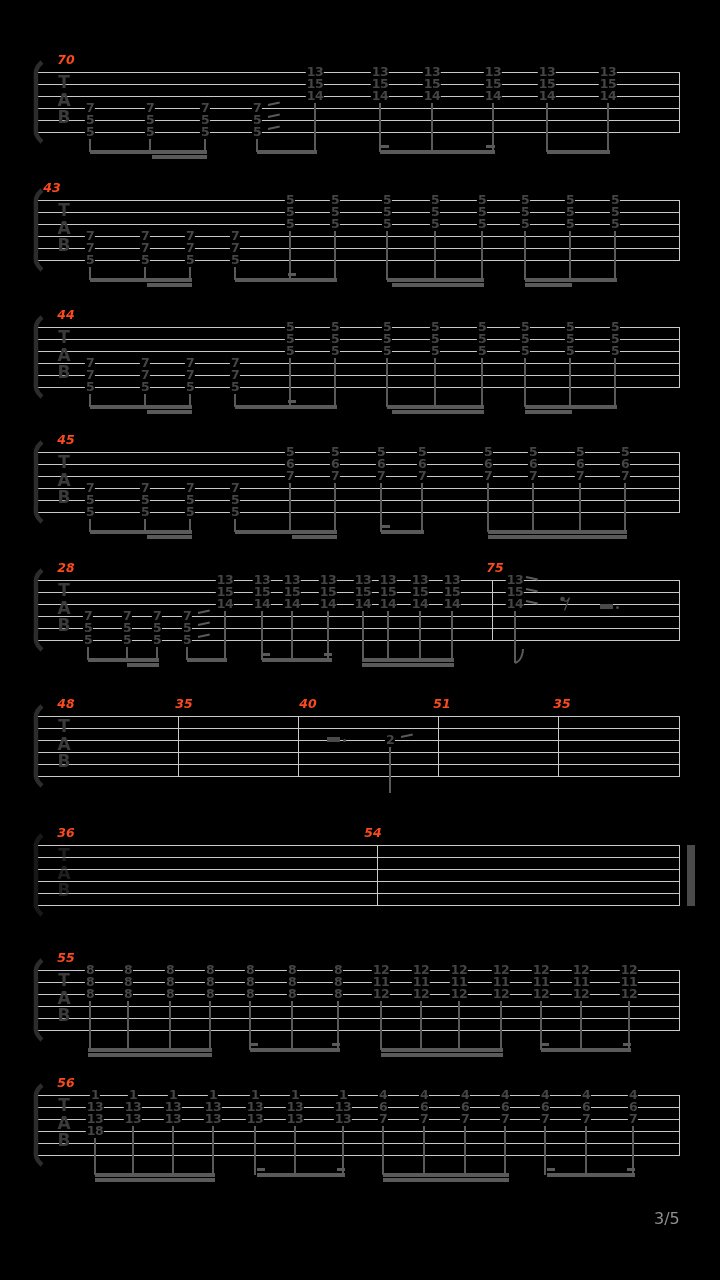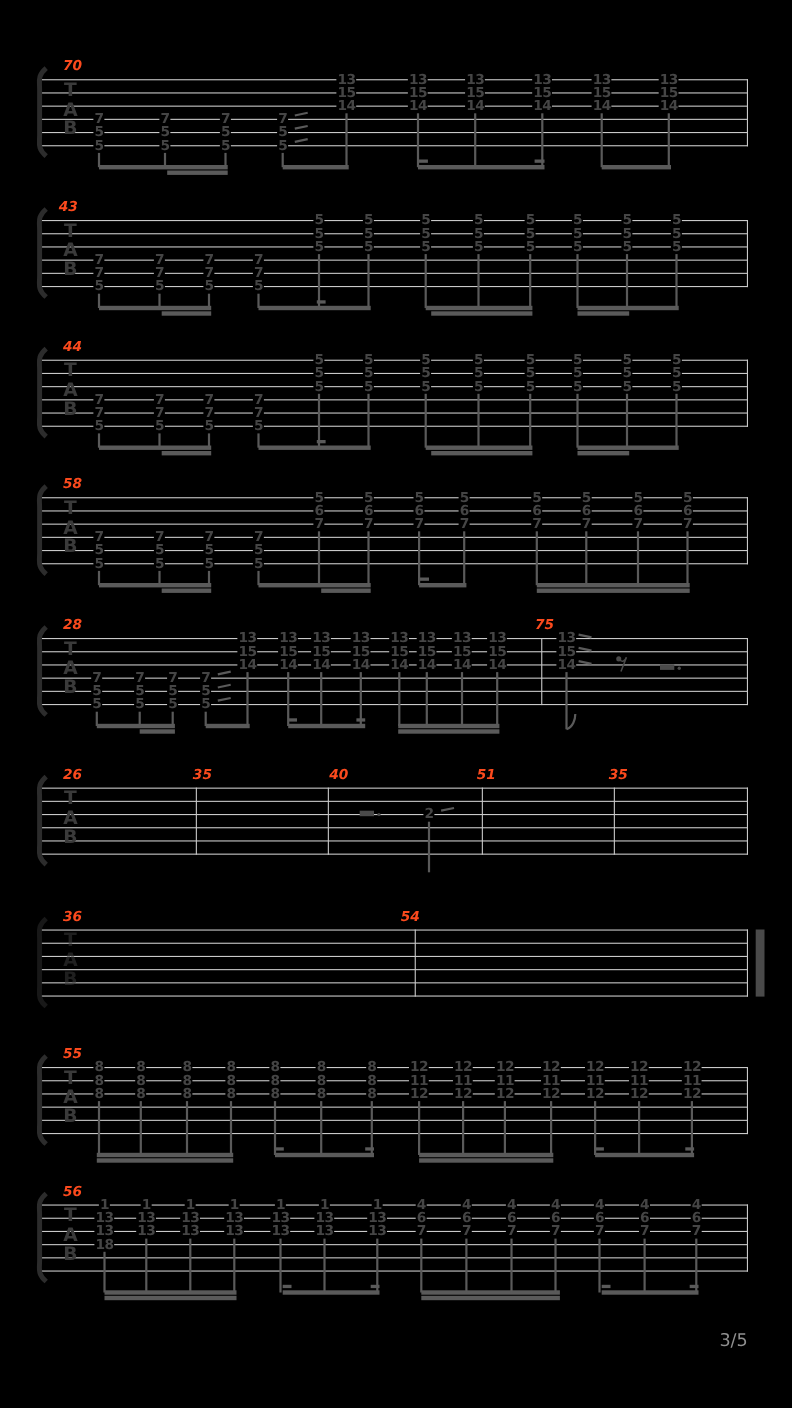--- a/index.html
+++ b/index.html
@@ -105,21 +105,21 @@
       <div class="sline" style="left: 38px; width: 642px; top: 24px;"></div>
       <div class="sline" style="left: 38px; width: 642px; top: 36px;"></div>
       <div class="sline" style="left: 38px; width: 642px; top: 48px;"></div>
       <div class="sline" style="left: 38px; width: 642px; top: 60px;"></div>
       <svg width="18" height="84" style="left: 29px; top: -12px;">
         <path d="M13 2 C5 9 7 13 7 21 L7 63 C7 71 5 75 13 82" stroke="#2c2c2c" stroke-width="4.5" fill="none"></path>
       </svg>
       <div class="clefletter" style="top: 2px;">T</div>
       <div class="clefletter" style="top: 20px;">A</div>
       <div class="clefletter" style="top: 37px;">B</div>
-      <div class="mnum" style="left: 62px; top: -19px;">43</div>
+      <div class="mnum" style="left: 52px; top: -19px;">43</div>
       <div class="barline" style="left: 679px; top: 0px; height: 61px;"></div>
       <div class="beam" style="left: 90px; top: 78px; width: 102px; height: 3.5px;"></div>
       <div class="beam" style="left: 147px; top: 83px; width: 45px; height: 3.5px;"></div>
       <div class="beam" style="left: 235px; top: 78px; width: 102px; height: 3.5px;"></div>
       <div class="beam" style="left: 288px; top: 73px; width: 8px; height: 3px;"></div>
       <div class="beam" style="left: 387px; top: 78px; width: 97px; height: 3.5px;"></div>
       <div class="beam" style="left: 392px; top: 83px; width: 92px; height: 3.5px;"></div>
       <div class="beam" style="left: 525px; top: 78px; width: 92px; height: 3.5px;"></div>
       <div class="beam" style="left: 525px; top: 83px; width: 47px; height: 3.5px;"></div>
       <div class="fret" style="left: 90px; top: 29px;">7</div>
@@ -249,21 +249,21 @@
       <div class="sline" style="left: 38px; width: 642px; top: 24px;"></div>
       <div class="sline" style="left: 38px; width: 642px; top: 36px;"></div>
       <div class="sline" style="left: 38px; width: 642px; top: 48px;"></div>
       <div class="sline" style="left: 38px; width: 642px; top: 60px;"></div>
       <svg width="18" height="84" style="left: 29px; top: -12px;">
         <path d="M13 2 C5 9 7 13 7 21 L7 63 C7 71 5 75 13 82" stroke="#2c2c2c" stroke-width="4.5" fill="none"></path>
       </svg>
       <div class="clefletter" style="top: 2px;">T</div>
       <div class="clefletter" style="top: 20px;">A</div>
       <div class="clefletter" style="top: 37px;">B</div>
-      <div class="mnum" style="left: 66px; top: -19px;">58</div>
+      <div class="mnum" style="left: 66px; top: -19px;">45</div>
       <div class="barline" style="left: 679px; top: 0px; height: 61px;"></div>
       <div class="beam" style="left: 90px; top: 78px; width: 102px; height: 3.5px;"></div>
       <div class="beam" style="left: 147px; top: 83px; width: 45px; height: 3.5px;"></div>
       <div class="beam" style="left: 235px; top: 78px; width: 102px; height: 3.5px;"></div>
       <div class="beam" style="left: 292px; top: 83px; width: 45px; height: 3.5px;"></div>
       <div class="beam" style="left: 381px; top: 78px; width: 43px; height: 3.5px;"></div>
       <div class="beam" style="left: 381px; top: 73px; width: 9px; height: 3px;"></div>
       <div class="beam" style="left: 488px; top: 78px; width: 139px; height: 3.5px;"></div>
       <div class="beam" style="left: 488px; top: 83px; width: 139px; height: 3.5px;"></div>
       <div class="fret" style="left: 90px; top: 29px;">7</div>
@@ -414,21 +414,21 @@
       <div class="sline" style="left: 38px; width: 642px; top: 24px;"></div>
       <div class="sline" style="left: 38px; width: 642px; top: 36px;"></div>
       <div class="sline" style="left: 38px; width: 642px; top: 48px;"></div>
       <div class="sline" style="left: 38px; width: 642px; top: 60px;"></div>
       <svg width="18" height="84" style="left: 29px; top: -12px;">
         <path d="M13 2 C5 9 7 13 7 21 L7 63 C7 71 5 75 13 82" stroke="#2c2c2c" stroke-width="4.5" fill="none"></path>
       </svg>
       <div class="clefletter" style="top: 2px;">T</div>
       <div class="clefletter" style="top: 20px;">A</div>
       <div class="clefletter" style="top: 37px;">B</div>
-      <div class="mnum" style="left: 66px; top: -19px;">26</div>
+      <div class="mnum" style="left: 66px; top: -19px;">48</div>
       <div class="mnum" style="left: 184px; top: -19px;">35</div>
       <div class="mnum" style="left: 308px; top: -19px;">40</div>
       <div class="mnum" style="left: 442px; top: -19px;">51</div>
       <div class="mnum" style="left: 562px; top: -19px;">35</div>
       <div class="barline" style="left: 178px; top: 0px; height: 61px;"></div>
       <div class="barline" style="left: 298px; top: 0px; height: 61px;"></div>
       <div class="barline" style="left: 438px; top: 0px; height: 61px;"></div>
       <div class="barline" style="left: 558px; top: 0px; height: 61px;"></div>
       <div class="barline" style="left: 679px; top: 0px; height: 61px;"></div>
       <div class="fret" style="left: 390px; top: 17px;">2</div>

